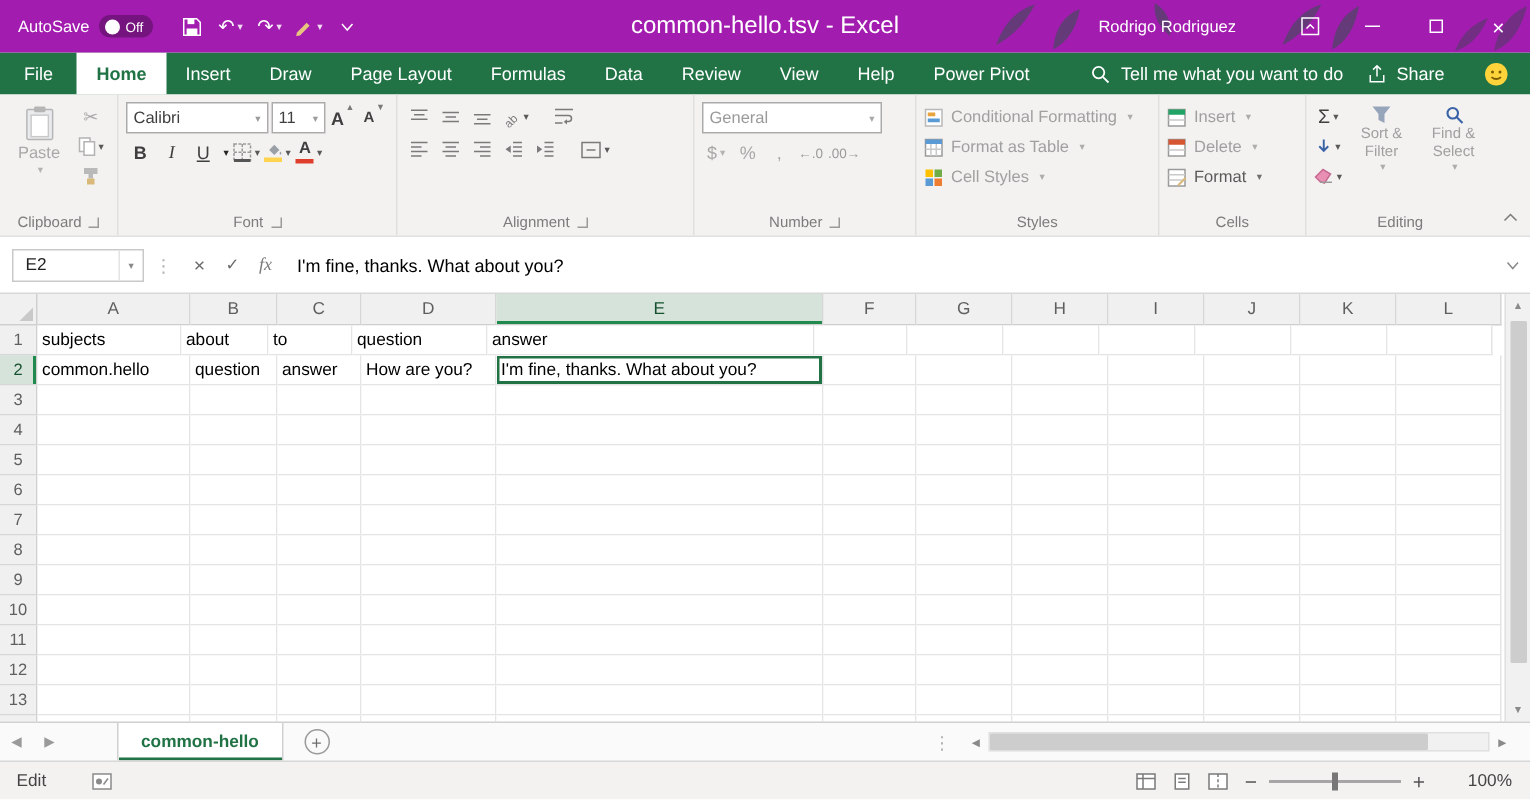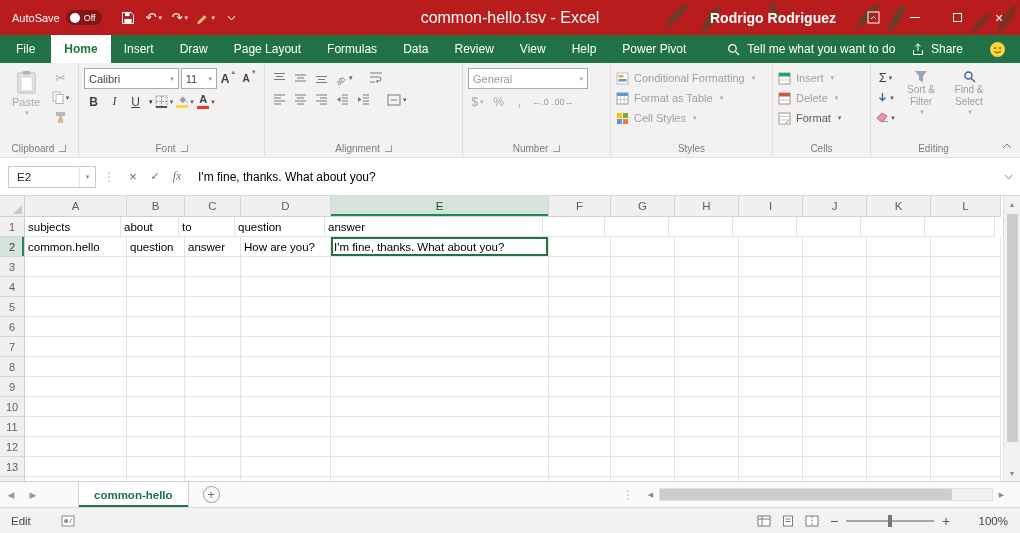--- a/index.html
+++ b/index.html
@@ -1,33 +1,33 @@
 <!DOCTYPE html>
 <html><head>
 <meta charset="utf-8">
 <style>
   *{margin:0;padding:0;box-sizing:border-box;font-family:"Liberation Sans","DejaVu Sans",sans-serif;}
   html,body{width:1020px;height:533px;overflow:hidden;background:#fff;}
   .app{width:1020px;height:533px;display:flex;flex-direction:column;position:relative;}
 
   
-  .titlebar{height:35px;background:#b91c1c;display:flex;align-items:center;color:#fff;font-size:12px;position:relative;flex:none;}
+  .titlebar{height:35px;background:#a21caf;display:flex;align-items:center;color:#fff;font-size:12px;position:relative;flex:none;}
   .leafdeco{position:absolute;top:0;right:110px;opacity:.45;pointer-events:none;}
   .leafdeco2{position:absolute;top:0;right:0;opacity:.35;pointer-events:none;}
   .autosave{display:flex;align-items:center;gap:6px;margin-left:12px;z-index:1;}
   .autosave .aslabel{font-size:11px;}
   .pill{width:36px;height:15px;border-radius:8px;background:rgba(0,0,0,.28);display:flex;align-items:center;padding:0 4px;gap:4px;}
   .knob{width:10px;height:10px;border-radius:50%;background:#fff;flex:none;}
   .pilltxt{font-size:9px;color:#fff;}
   .qat{display:flex;align-items:center;margin-left:14px;gap:2px;z-index:1;}
   .qbtn{height:26px;min-width:24px;display:flex;align-items:center;justify-content:center;color:#fff;font-size:13px;}
   .mini{font-size:7px;color:inherit;opacity:.85;margin-left:2px;}
   .wtitle{position:absolute;left:50%;top:0;transform:translateX(-50%);height:35px;display:flex;align-items:center;font-size:16px;z-index:1;}
   .tright{margin-left:auto;display:flex;align-items:center;z-index:1;}
-  .uname{margin-right:16px;font-size:14px;font-weight:bold;}
+  .uname{margin-right:28px;font-size:11px;}
   .wbtn{width:42px;height:35px;display:flex;align-items:center;justify-content:center;font-size:14px;color:#fff;}
   .minbar{width:10px;border-top:1px solid #fff;display:inline-block;}
   .maxbox{width:9px;height:9px;border:1px solid #fff;display:inline-block;}
 
   
   .tabrow{height:28px;background:#217346;display:flex;align-items:stretch;flex:none;}
   .rtabs{display:flex;align-items:stretch;}
   .rtab{color:#fff;font-size:12px;padding:0 13px;display:flex;align-items:center;}
   .rtab.file{padding:0 16px;}
   .rtab.active{background:#fff;color:#217346;font-weight:700;}

